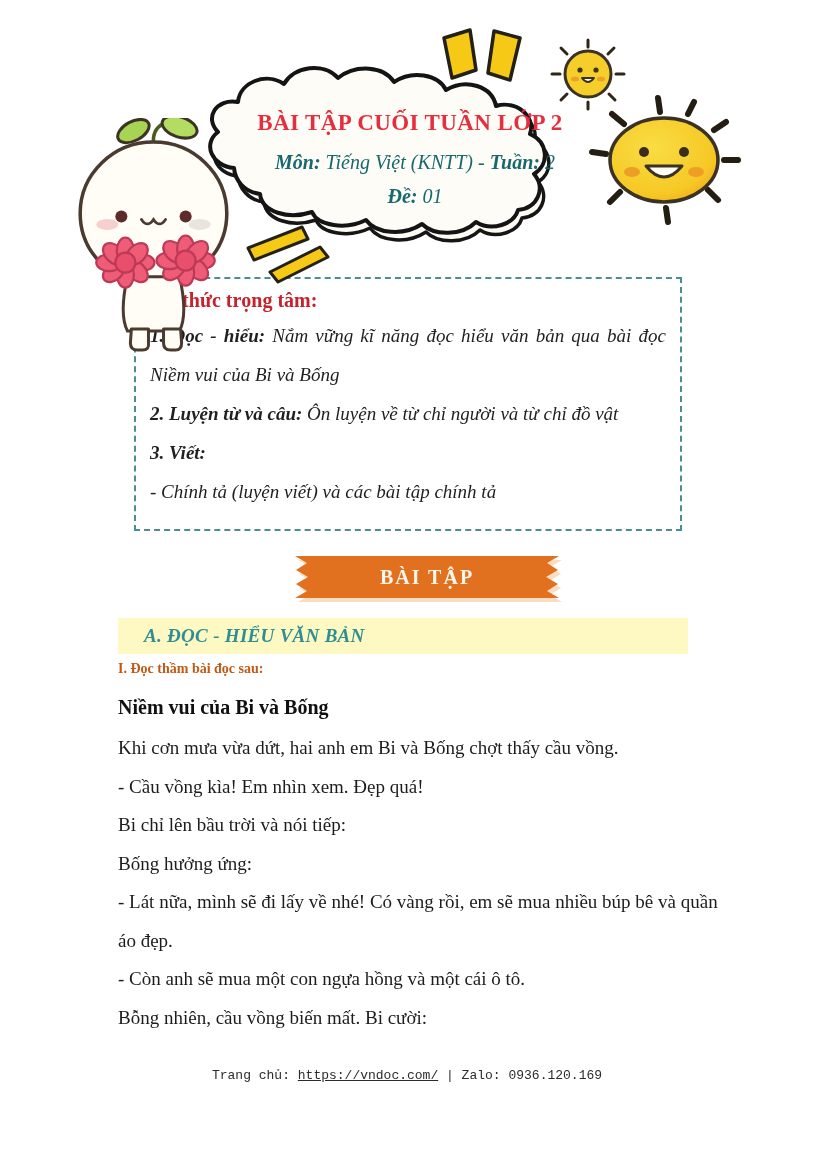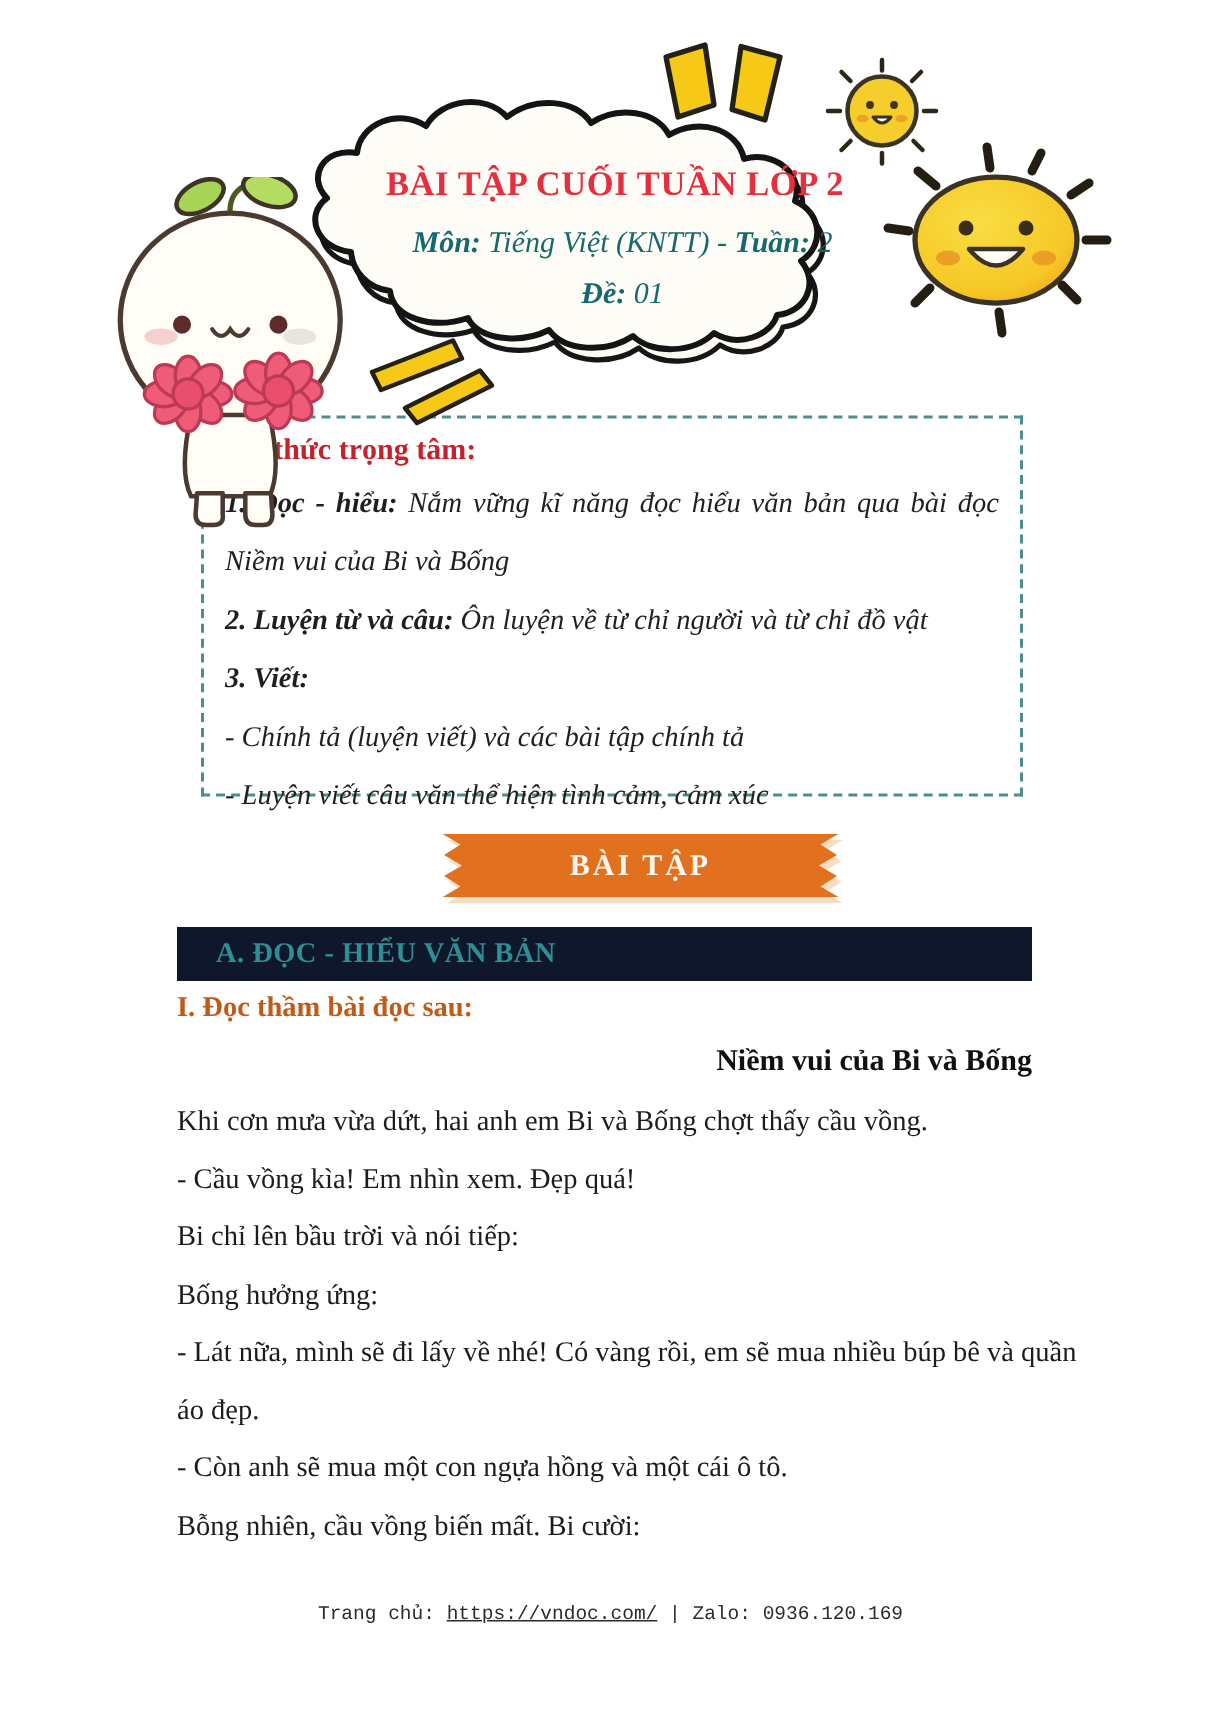--- a/index.html
+++ b/index.html
@@ -34,26 +34,26 @@
   .focus-items p.justify{text-align:justify;}
   .focus-items b{font-weight:bold;}
   
   .ribbon-wrap{left:295px;top:556px;width:264px;height:42px;z-index:2;
     filter:drop-shadow(3px 4px 0 rgba(243,205,163,.65));}
   .ribbon-wrap svg{position:absolute;left:0;top:0;}
   .ribbon-label{position:absolute;left:0;top:0;width:264px;height:42px;
     line-height:42px;text-align:center;color:#fdf6ec;font-weight:bold;
     font-size:20px;letter-spacing:2px;}
   
-  .section-bar{left:118px;top:618px;width:570px;height:36px;background:#0f172a;}
+  .section-bar{left:118px;top:618px;width:570px;height:36px;background:#fef9c3;font-style:italic;}
   .section-bar span{display:block;padding-left:26px;line-height:36px;
     font-size:19px;font-weight:bold;color:#2f8e94;letter-spacing:.3px;}
-  .instruction{left:118px;top:661px;width:500px;font-size:19px;
+  .instruction{left:118px;top:661px;width:500px;font-size:14px;
     font-weight:bold;color:#c05a17;}
-  .reading-title{left:118px;top:696px;width:570px;text-align:right;
+  .reading-title{left:118px;top:696px;width:570px;text-align:left;
     font-size:20px;font-weight:bold;color:#101010;}
   .body-text{left:118px;top:729px;width:600px;font-size:19px;}
   .body-text p{margin:0;line-height:38.5px;}
   
   .footer{left:0;top:1068px;width:814px;text-align:center;
     font-family:"Liberation Mono", monospace;font-size:13px;color:#2b2b2b;}
   .footer a{color:#2b2b2b;text-decoration:underline;}
 </style>
 </head>
 <body>
@@ -162,21 +162,20 @@
     <polygon points="30,52 80,27 88,37 38,62" fill="#f6c916" stroke="#232014" stroke-width="3" stroke-linejoin="round"></polygon>
   </svg>
 
   <div class="abs focus-box">
     <div class="focus-title">Kiến thức trọng tâm:</div>
     <div class="focus-items">
       <p class="justify"><b>1. Đọc - hiểu:</b><span> Nắm vững kĩ năng đọc hiểu văn bản qua bài đọc Niềm vui của Bi và Bống</span></p>
       <p><b>2. Luyện từ và câu:</b><span> Ôn luyện về từ chỉ người và từ chỉ đồ vật</span></p>
       <p><b>3. Viết:</b><span></span></p>
       <p><b></b><span>- Chính tả (luyện viết) và các bài tập chính tả</span></p>
-      <p><b></b><span>- Luyện viết câu văn thể hiện tình cảm, cảm xúc</span></p>
     </div>
   </div>
 
   <div class="abs ribbon-wrap">
     <svg width="264" height="42" viewBox="0 0 264 42">
       <polygon points="0,0 264,0 252,7 263,14 251,21 263,28 252,35 264,42 0,42 12,35 1,28 13,21 1,14 12,7" fill="#e1711f"></polygon>
     </svg>
     <div class="ribbon-label">BÀI TẬP</div>
   </div>
 

